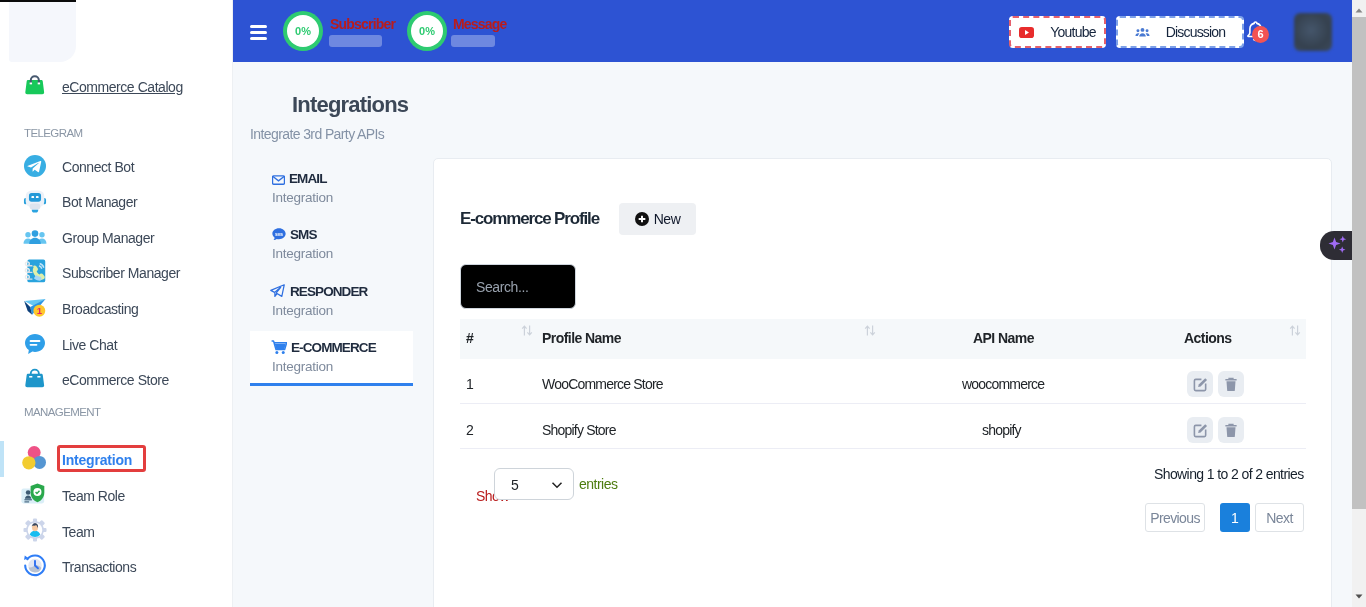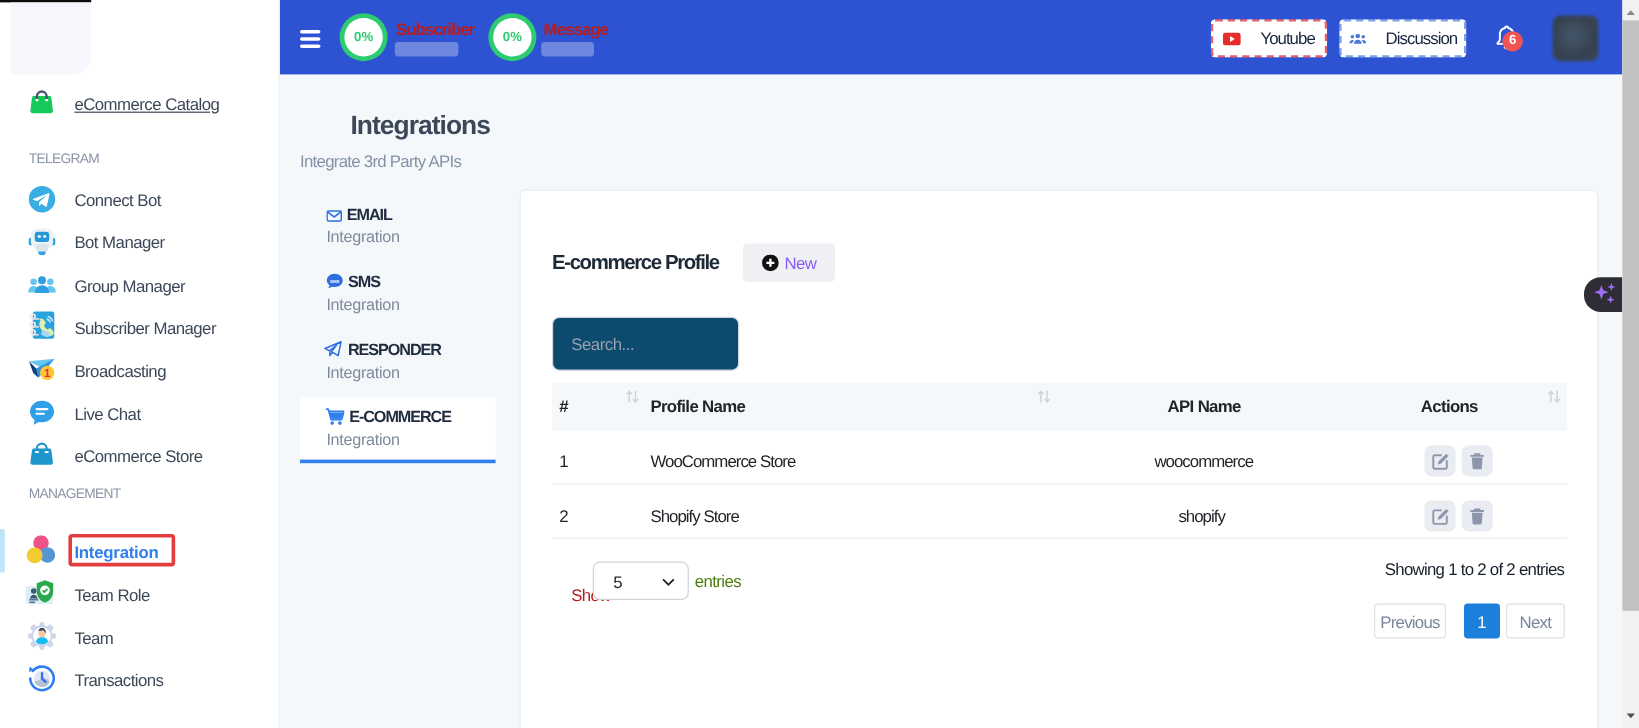--- a/index.html
+++ b/index.html
@@ -29,22 +29,22 @@
 #h1sub { position:absolute; left:250px; top:126px; font-size:14px; letter-spacing:-0.6px; color:#8492a6; z-index:2; }
 
 #activetab { position:absolute; left:250px; top:331px; width:163px; height:55px; background:#fff; border-bottom:3px solid #2f80ed; z-index:1; }
 .tt1 { position:absolute; font-size:13.5px; font-weight:bold; letter-spacing:-0.9px; color:#1f2b3e; z-index:2; }
 .tt2 { position:absolute; font-size:13.5px; letter-spacing:-0.25px; color:#7e8a9c; z-index:2; }
 .tic { position:absolute; z-index:2; }
 
 
 #card { position:absolute; left:433px; top:158px; width:899px; height:470px; background:#fff; border:1px solid #e8ecf1; border-radius:5px; z-index:1; }
 #cardtitle { position:absolute; left:460px; top:209px; font-size:17px; font-weight:bold; letter-spacing:-1.15px; color:#1d2936; z-index:2; }
-#newbtn { position:absolute; left:619px; top:203px; width:77px; height:32px; background:#eef0f3; border-radius:4px; display:flex; align-items:center; justify-content:center; gap:5px; font-size:14px; letter-spacing:-0.5px; color:#8b5cf6; z-index:2; }
-#search { position:absolute; left:460px; top:264px; width:156px; height:45px; border:1px solid #cfd6de; border-radius:6px; background:#0c4a6e; z-index:2; }
+#newbtn { position:absolute; left:619px; top:203px; width:77px; height:32px; background:#eef0f3; border-radius:4px; display:flex; align-items:center; justify-content:center; gap:5px; font-size:14px; letter-spacing:-0.5px; color:#0f172a; z-index:2; }
+#search { position:absolute; left:460px; top:264px; width:116px; height:45px; border:1px solid #cfd6de; border-radius:6px; background:#000000; z-index:2; }
 #search span { position:absolute; left:15px; top:14px; font-size:14px; letter-spacing:-0.4px; color:#98a1ad; }
 
 #thead { position:absolute; left:460px; top:319px; width:846px; height:40px; background:#f5f8fa; z-index:2; }
 .th { position:absolute; font-size:14px; font-weight:bold; letter-spacing:-0.55px; color:#212529; z-index:3; }
 .sorti { position:absolute; z-index:3; }
 .row { position:absolute; left:460px; width:846px; height:45px; border-bottom:1px solid #ecedf5; z-index:2; }
 .cell { position:absolute; font-size:14px; letter-spacing:-0.8px; color:#212529; z-index:3; }
 .actbtn { position:absolute; width:26px; height:26px; background:#e9edf2; border-radius:6px; z-index:3; display:flex; align-items:center; justify-content:center; }
 
 #showline { position:absolute; left:476px; top:476px; font-size:14px; letter-spacing:-0.5px; color:#b91c1c; z-index:2;margin-top:12px; }
@@ -80,21 +80,21 @@
 <div class="ntitle" style="left:453px;">Message</div>
 <div class="npill" style="left:451px; width:44px;"></div>
 
 <div class="navbtn" style="left:1009px; width:97px; border:2px dashed #e4606d;">
   <svg width="15" height="11" viewBox="0 0 15 11">
       <rect x="0" y="0" width="15" height="11" rx="2.8" fill="#e82c2c"></rect>
       <path d="M6 3l4 2.5L6 8z" fill="#fff"></path>
     </svg>
   <span>Youtube</span>
 </div>
-<div class="navbtn" style="left:1116px; width:106px; border:2px dashed #7ea1e8;align-items:center;">
+<div class="navbtn" style="left:1116px; width:128px; border:2px dashed #7ea1e8;align-items:center;">
   <svg width="15" height="11" viewBox="0 0 20 15">
       <g fill="#4a7ad2">
         <circle cx="10" cy="4" r="2.6"></circle>
         <path d="M5.5 13c0-2.6 2-4.6 4.5-4.6s4.5 2 4.5 4.6z"></path>
         <circle cx="3.8" cy="5" r="2"></circle>
         <path d="M0.4 12.2c0-2 1.5-3.6 3.4-3.6 .7 0 1.4 .2 1.9 .6-1 .8-1.7 1.8-2 3z"></path>
         <circle cx="16.2" cy="5" r="2"></circle>
         <path d="M19.6 12.2c0-2-1.5-3.6-3.4-3.6-.7 0-1.4 .2-1.9 .6 1 .8 1.7 1.8 2 3z"></path>
       </g>
     </svg>

